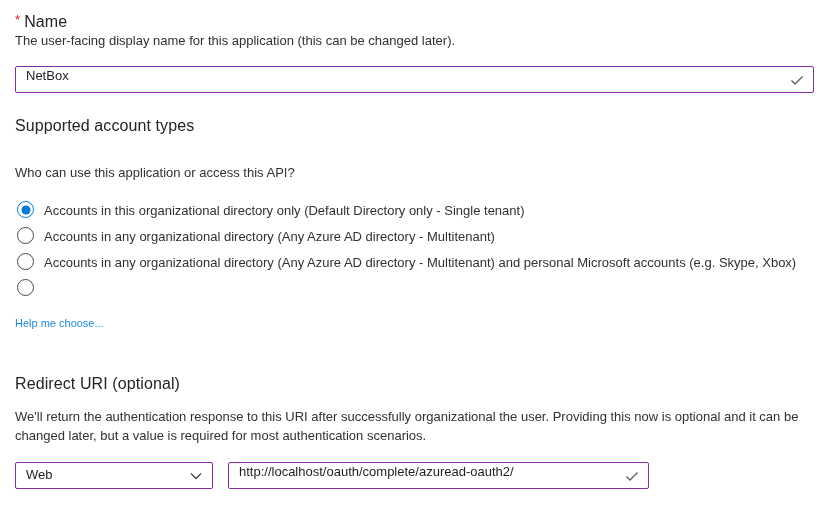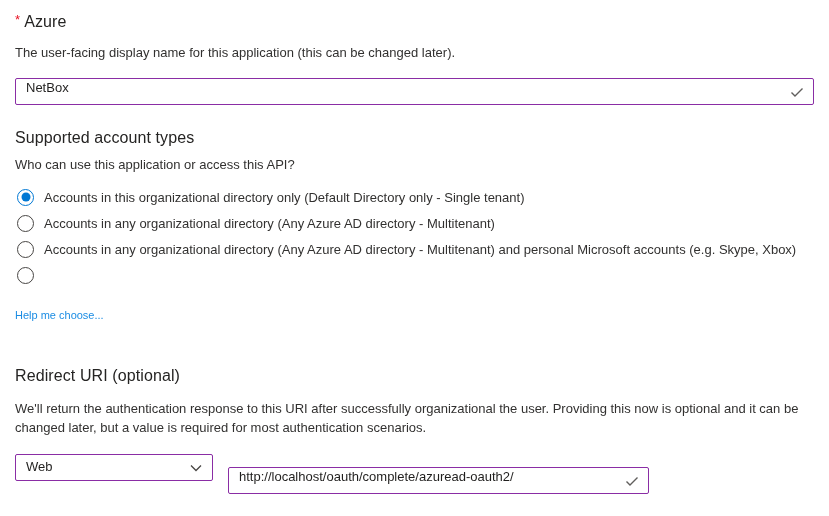--- a/index.html
+++ b/index.html
@@ -29,21 +29,21 @@
     margin-right: 4px;
   }
   .desc {
     font-size: 13px;
     color: #323130;
     line-height: 19px;
     max-width: 800px;
   }
   
   .name-title { margin-top: 2px; }
-  .name-desc { margin-top: 12px; }
+  .name-desc { margin-top: 0; }
   .text-input-wrap {
     position: relative;
     margin-top: 16px;
     height: 27px;
   }
   .text-input {
     width: 100%;
     height: 27px;
     border: 1.5px solid #8a2da5;
     border-radius: 2px;
@@ -58,25 +58,25 @@
     position: absolute;
     right: 9px;
     top: 50%;
     transform: translateY(-50%);
     width: 16px;
     height: 16px;
     pointer-events: none;
   }
   
   .acct-title { margin-top: 24px; }
-  .acct-question { margin-top: 8px; }
+  .acct-question { margin-top: 28px; }
   .radio-group { margin-top: 10px; }
   .radio-row {
     display: flex;
-    align-items: center;
+    align-items: flex-end;
     height: 26px;
     cursor: pointer;
   }
   .radio-circle {
     flex: 0 0 auto;
     width: 17px;
     height: 17px;
     border: 1px solid #484644;
     border-radius: 50%;
     margin-left: 2px;
@@ -130,30 +130,30 @@
     top: 50%;
     transform: translateY(-50%);
     width: 14px;
     height: 14px;
     pointer-events: none;
   }
   .uri-input-wrap {
     position: relative;
     width: 421px;
     height: 27px;
-    margin-top: 13px;
+    margin-top: 0;
   }
 </style>
 </head>
 <body>
 
 <div class="page">
 
   
-  <h2 class="section-title name-title"><span class="required-marker">*</span><span>Azure</span></h2>
+  <h2 class="section-title name-title"><span class="required-marker">*</span><span>Name</span></h2>
 
   <p class="desc name-desc">The user-facing display name for this application (this can be changed later).</p>
 
   <div class="text-input-wrap">
     <input class="text-input" type="text" value="NetBox" style="">
     <svg class="input-check" viewBox="0 0 16 16">
       <path d="M2.5 8.5 L6 12 L13.5 4.5" fill="none" stroke="#605e5c" stroke-width="1.4"></path>
     </svg>
   </div>
 

